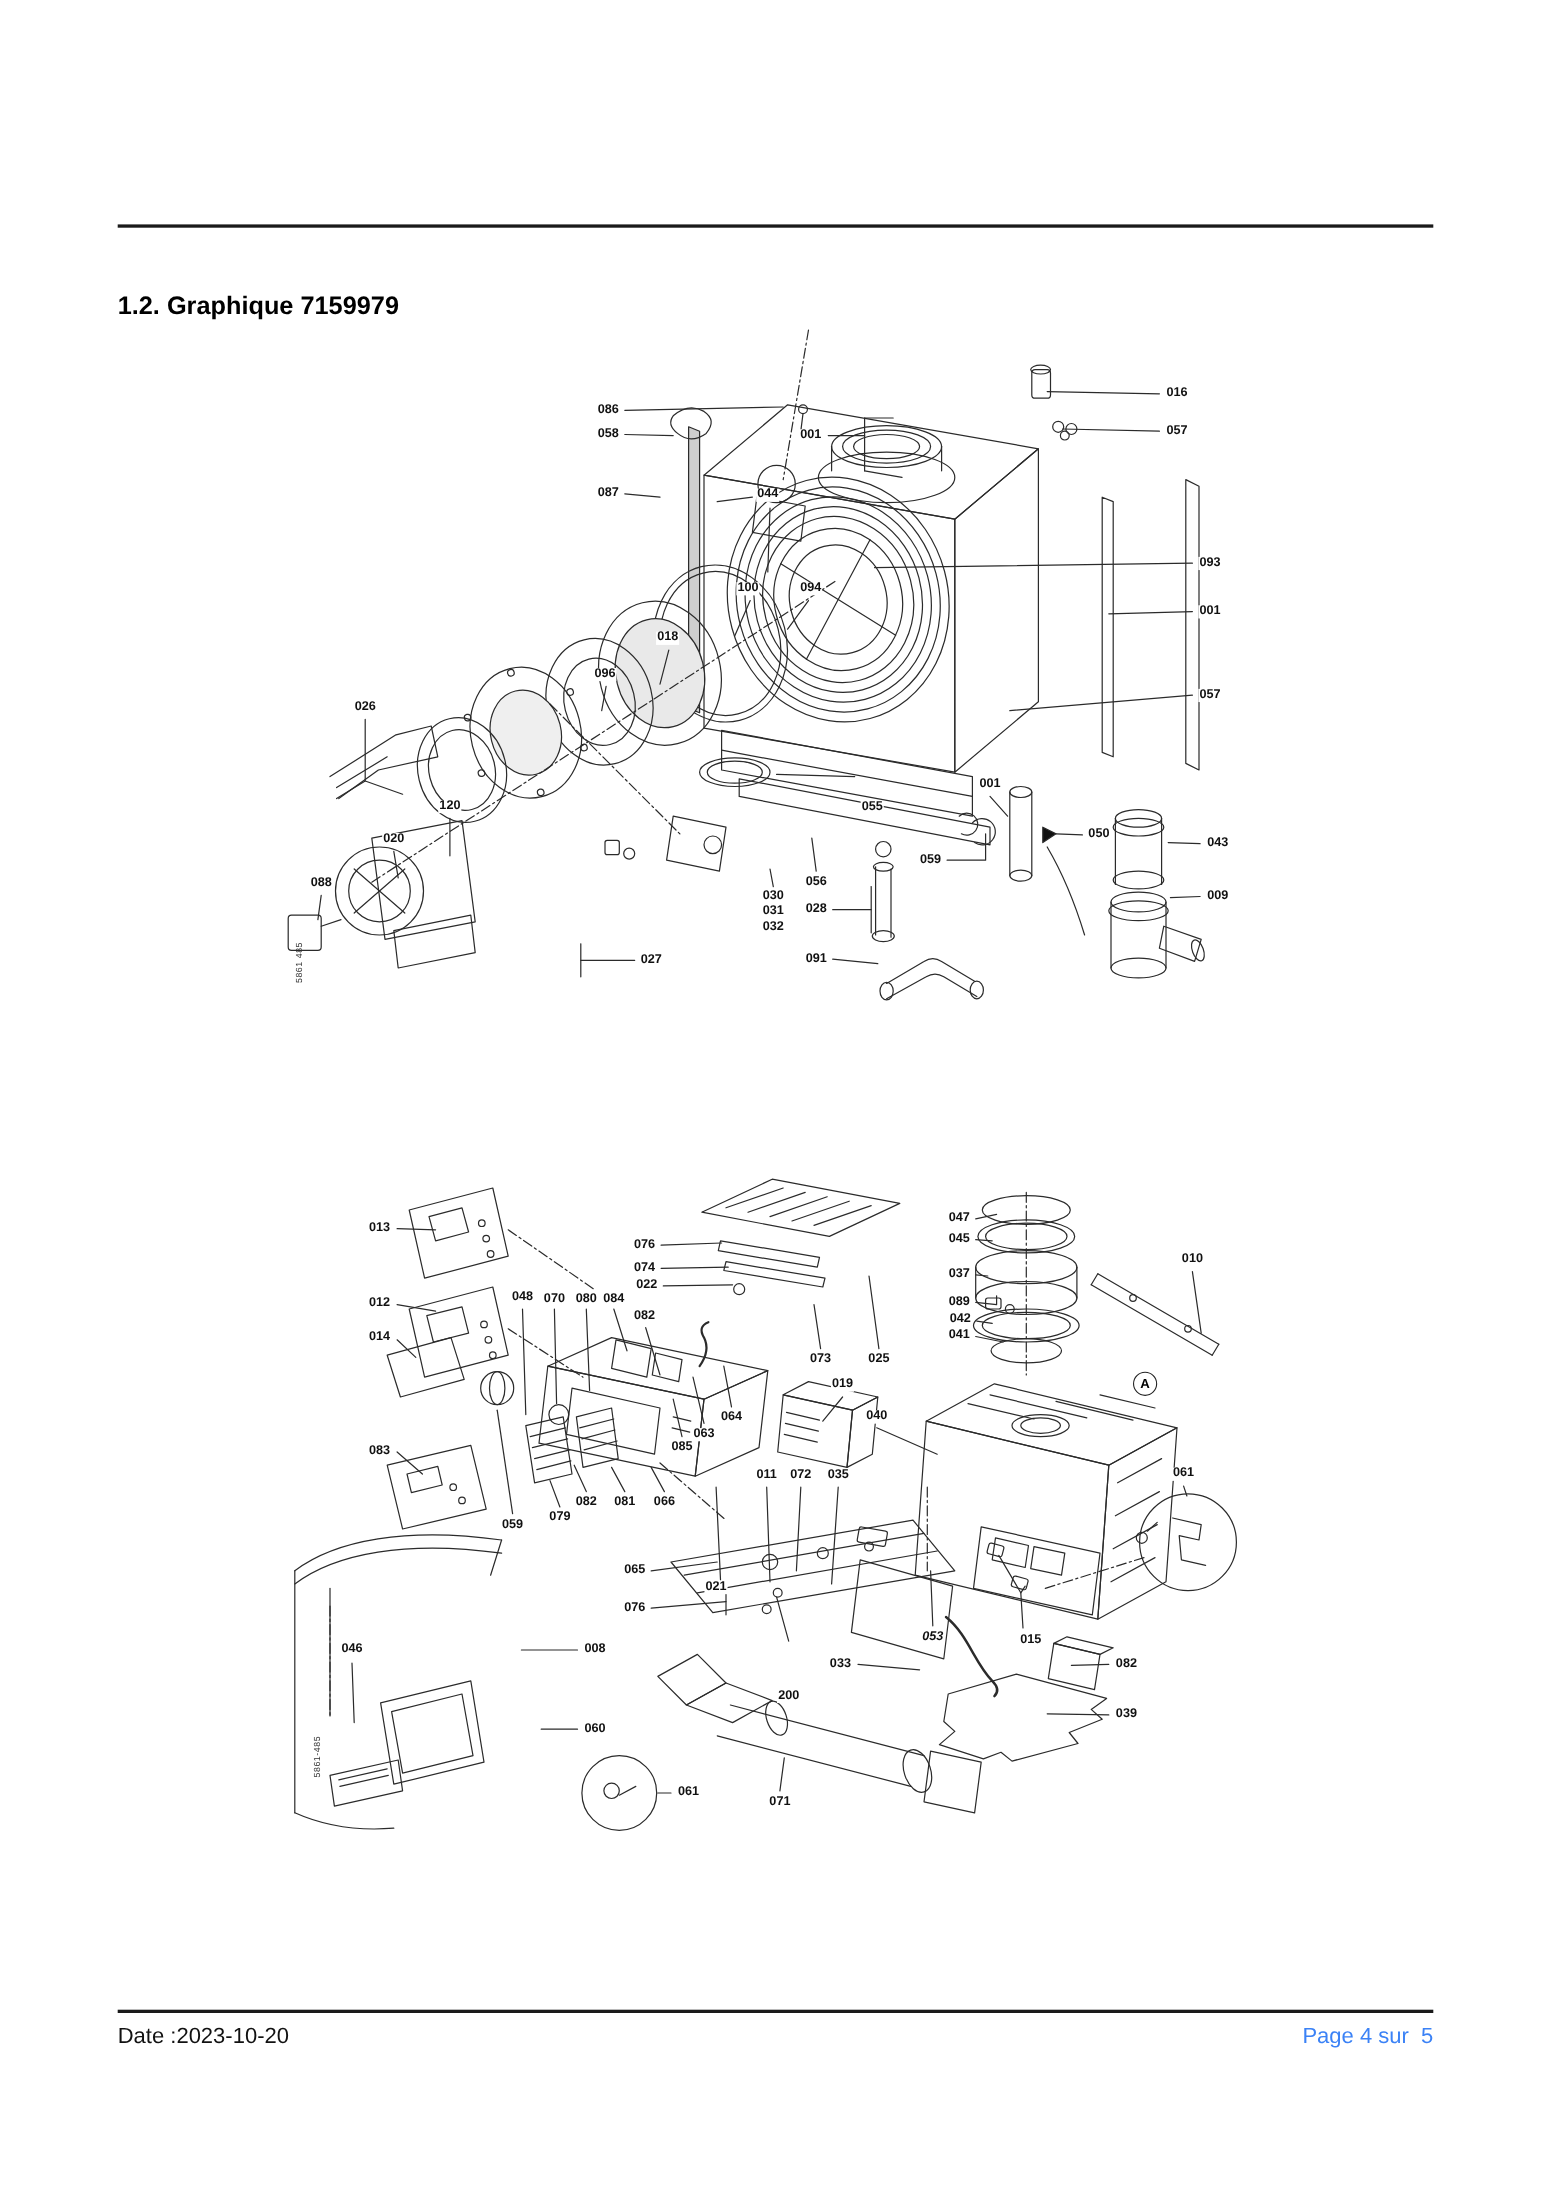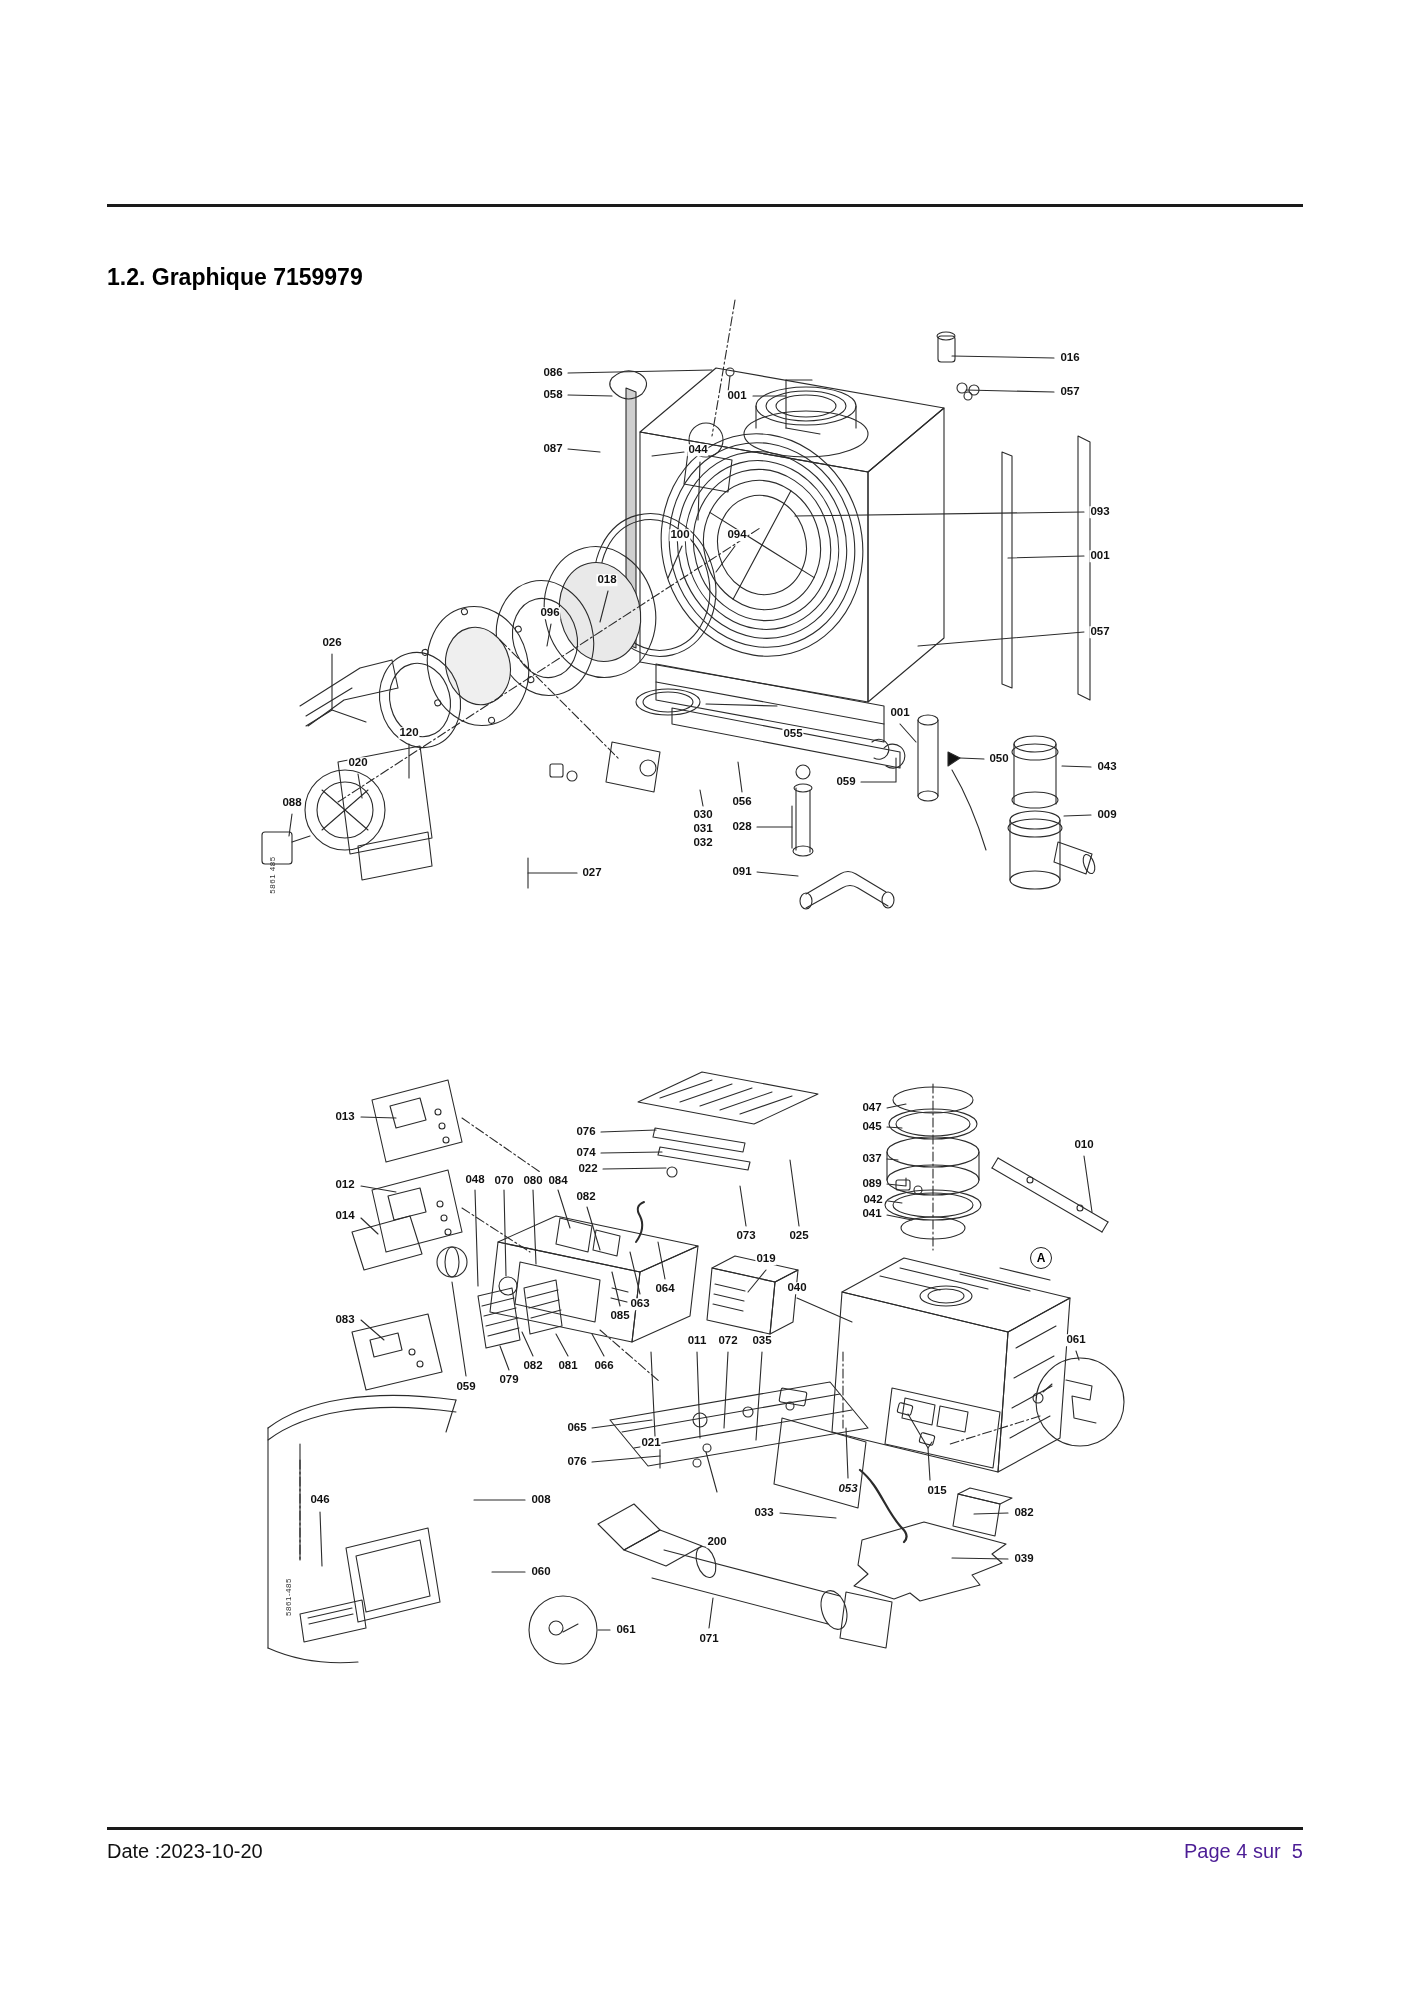--- a/index.html
+++ b/index.html
@@ -29,21 +29,21 @@
   }
   .detail-a{
     position:absolute;transform:translate(-50%,-50%);
     width:20px;height:20px;border:1.5px solid #222;border-radius:50%;
     font-size:12px;font-weight:bold;display:flex;align-items:center;justify-content:center;
   }
   .footer-rule{
     position:absolute;left:107px;top:1827px;width:1196px;height:3px;background:#1a1a1a;
   }
   .footer-date{position:absolute;left:107px;top:1840px;font-size:20px;color:#111;}
-  .footer-page{position:absolute;right:107px;top:1840px;font-size:20px;color:#4c1d95;white-space:pre;}
+  .footer-page{position:absolute;right:107px;top:1840px;font-size:20px;color:#3b82f6;white-space:pre;}
 </style>
 </head>
 <body>
 
 <div class="page">
 
   <div class="header-rule"></div>
 
   <h1 class="section-title">1.2. Graphique 7159979</h1>
 

